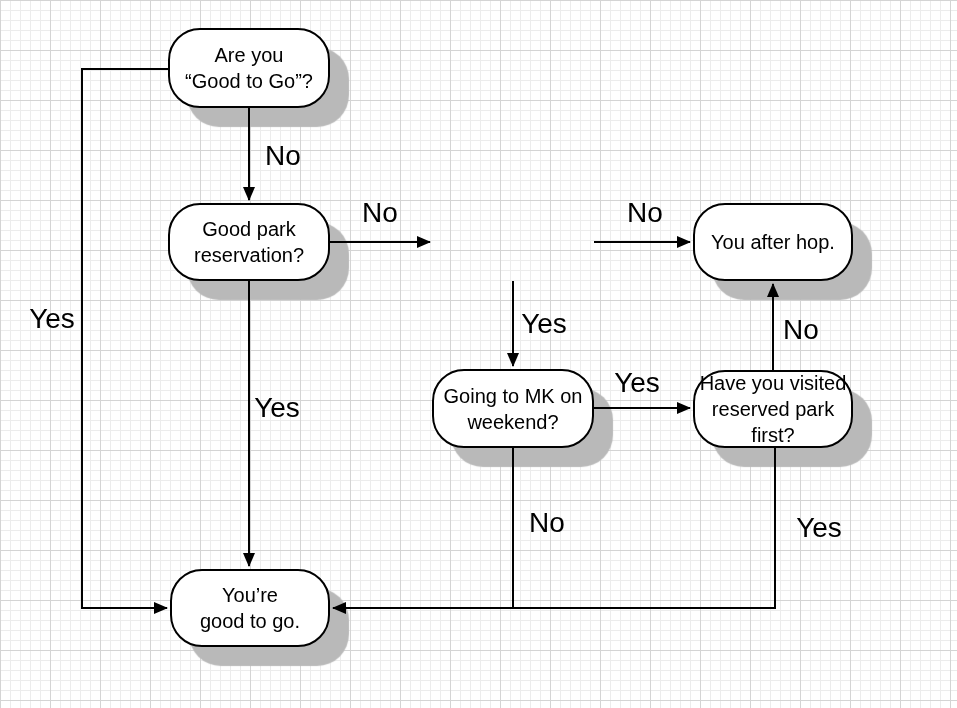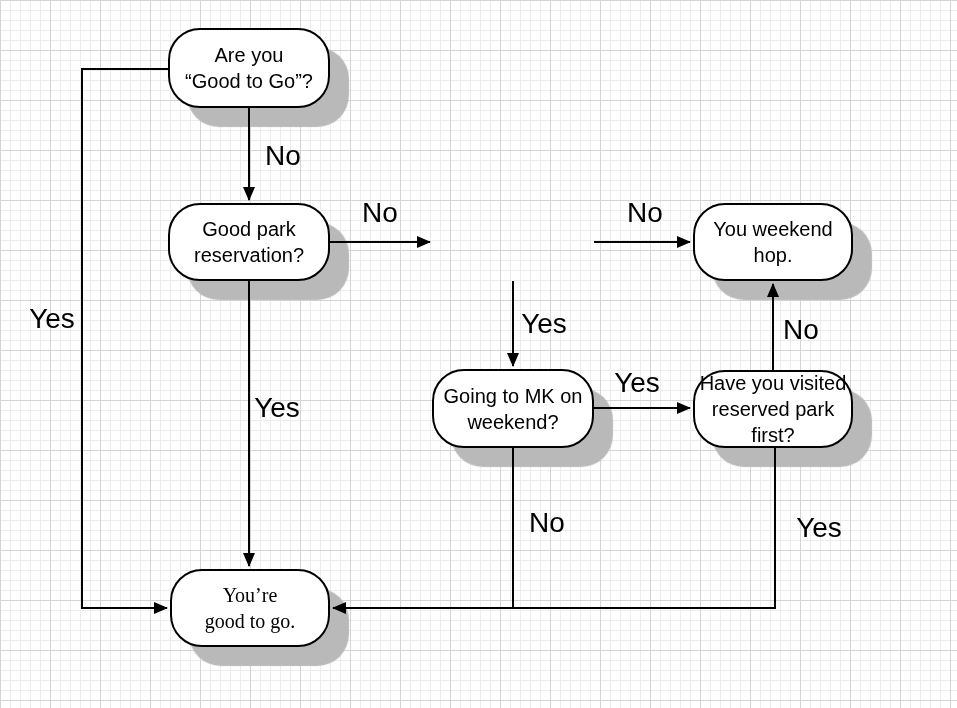--- a/index.html
+++ b/index.html
@@ -89,35 +89,35 @@
 “Good to Go”?</span>
   </div>
 
   <div class="node" style="left:168px; top:203px; width:162px; height:78px;">
     <span class="node-label">Good park
 reservation?</span>
   </div>
 
 
   <div class="node" style="left:693px; top:203px; width:160px; height:78px;">
-    <span class="node-label">You weekend hop.</span>
+    <span class="node-label">You after hop.</span>
   </div>
 
   <div class="node" style="left:693px; top:370px; width:160px; height:78px;">
     <span class="node-label">Have you visited
 reserved park
 first?</span>
   </div>
 
   <div class="node" style="left:432px; top:369px; width:162px; height:79px;">
     <span class="node-label">Going to MK on
 weekend?</span>
   </div>
 
-  <div class="node" style="left:170px; top:569px; width:160px; height:78px;font-family:Liberation Serif, serif;">
+  <div class="node" style="left:170px; top:569px; width:160px; height:78px;">
     <span class="node-label">You’re
 good to go.</span>
   </div>
 
   <span class="edge-label" style="left:283px; top:156px;">No</span>
   <span class="edge-label" style="left:52px; top:319px;">Yes</span>
   <span class="edge-label" style="left:380px; top:213px;">No</span>
   <span class="edge-label" style="left:277px; top:408px;">Yes</span>
   <span class="edge-label" style="left:645px; top:213px;">No</span>
   <span class="edge-label" style="left:544px; top:324px;">Yes</span>

